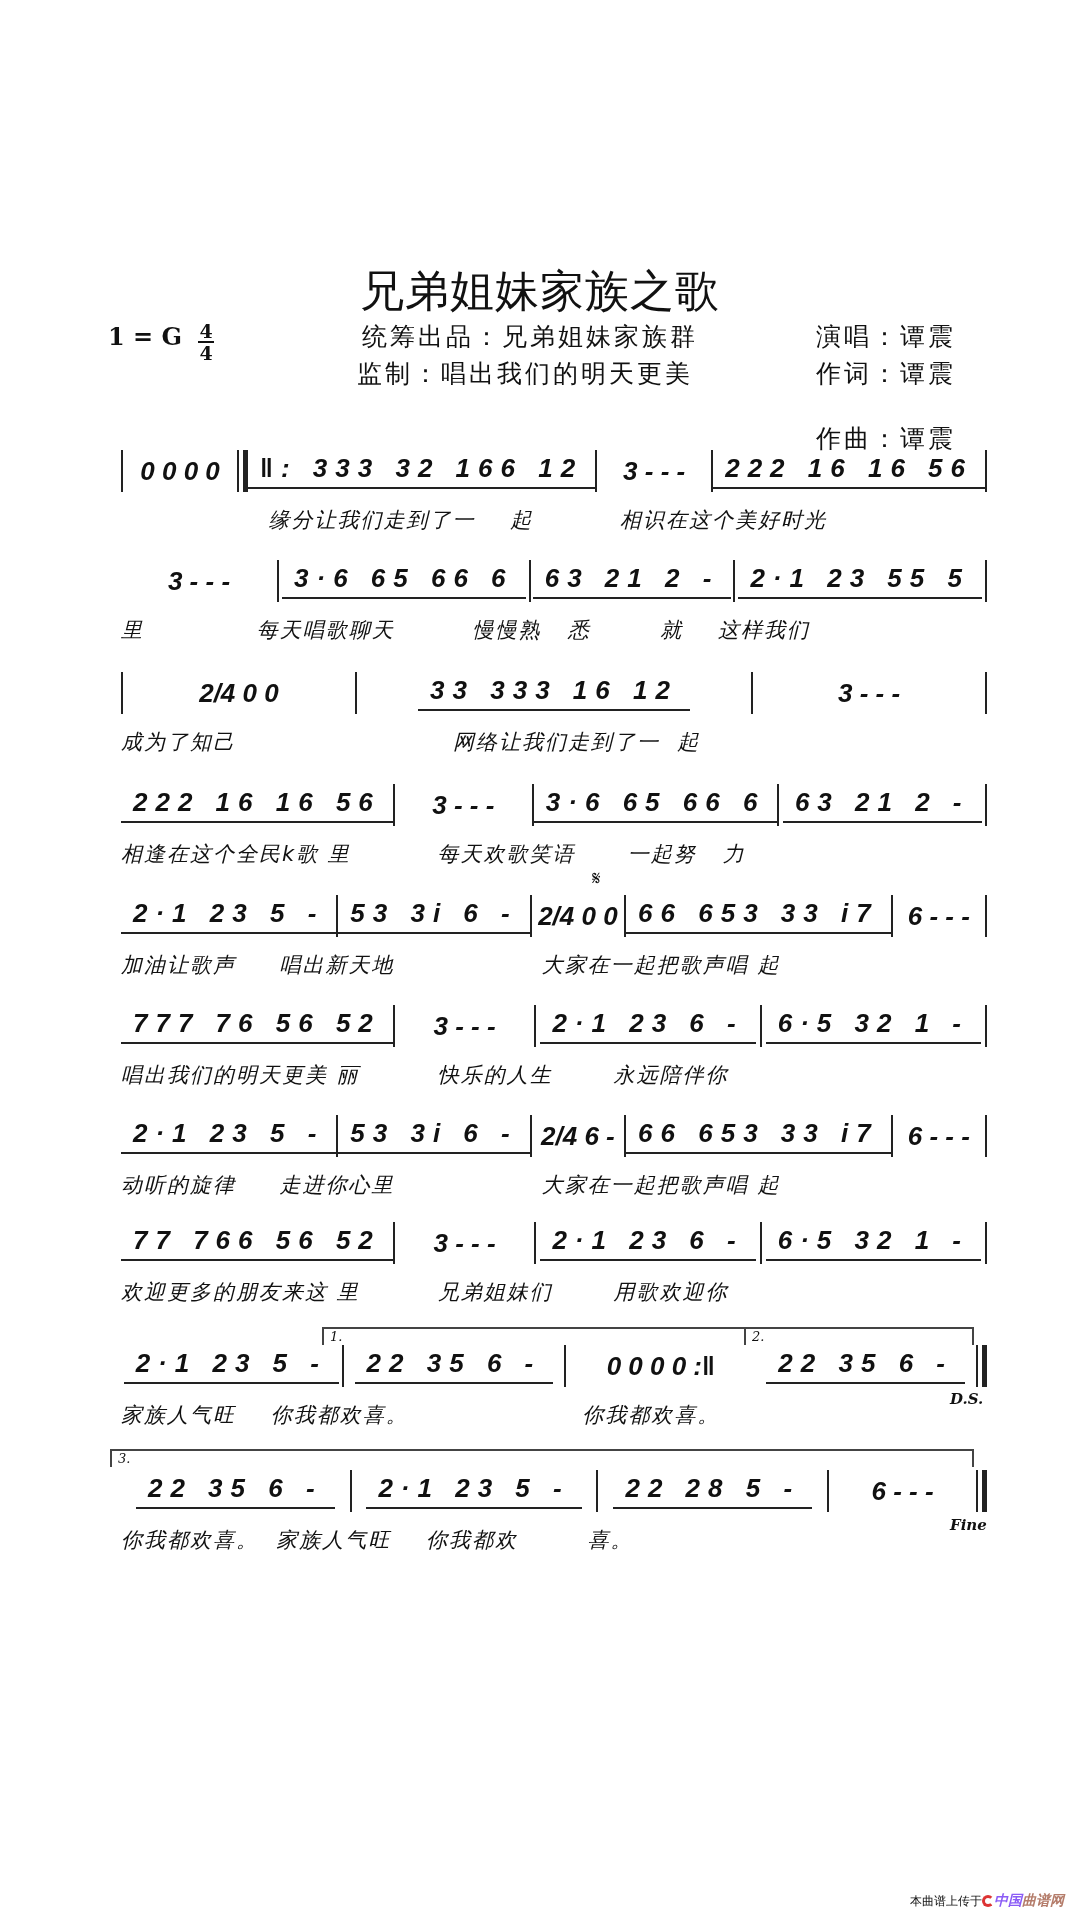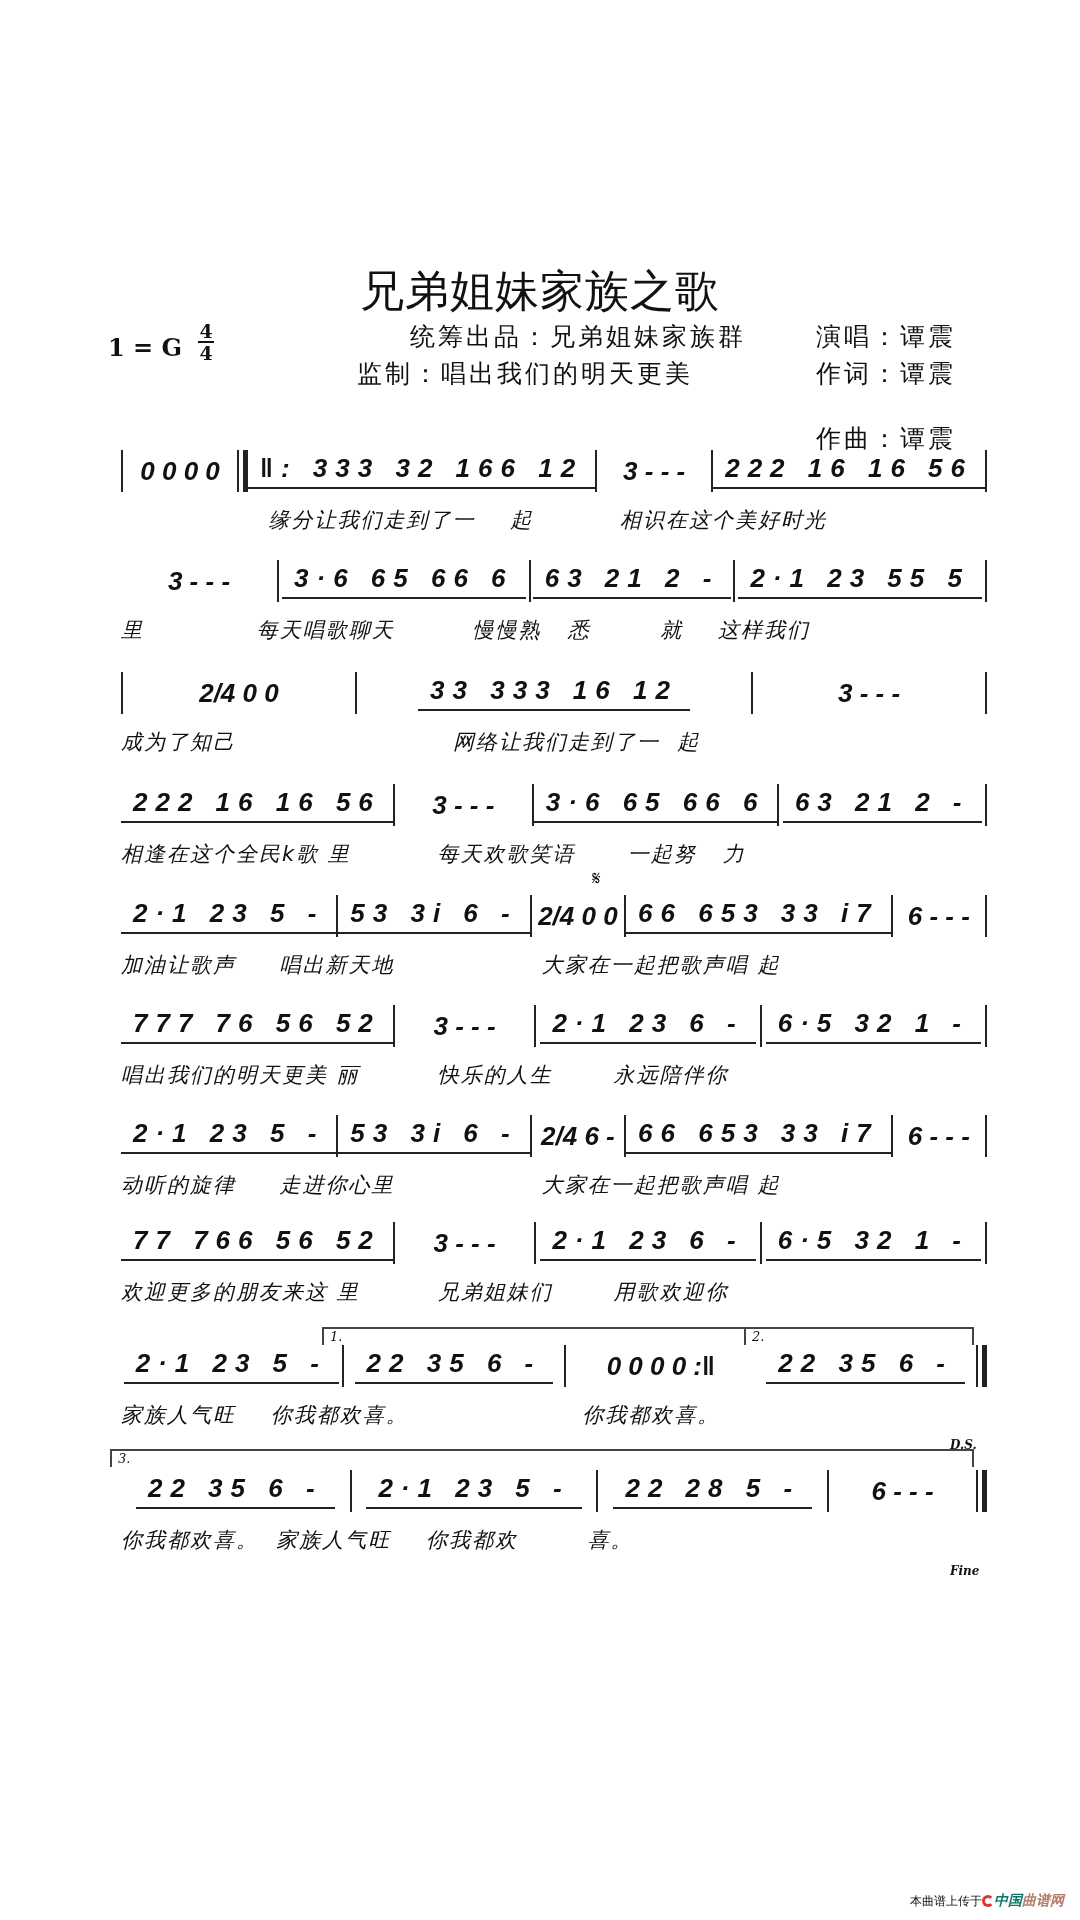--- a/index.html
+++ b/index.html
@@ -1,53 +1,53 @@
 <!DOCTYPE html>
 <html><head>
 <meta charset="utf-8">
 <style>
   html, body { margin:0; padding:0; background:#ffffff; }
   body { width:1080px; height:1920px; position:relative; overflow:hidden; color:#111; font-family:"DejaVu Sans", sans-serif; }
   .abs { position:absolute; }
   .title { left:0; width:1080px; top:262px; text-align:center; font-size:44px; font-weight:400; letter-spacing:1px; }
-  .key { left:108px; top:322px; font-family:"DejaVu Serif", serif; font-weight:bold; font-size:24px; display:flex; align-items:flex-end; }
+  .key { left:108px; top:322px; font-family:"DejaVu Serif", serif; font-weight:bold; font-size:24px; display:flex; align-items:flex-start; }
   .frac { display:inline-flex; flex-direction:column; align-items:center; margin-left:16px; font-size:19px; line-height:18px; }
   .frac .bar { width:16px; border-top:2px solid #111; margin:1px 0; }
   .credit { font-family:"DejaVu Serif", serif; font-size:25px; letter-spacing:3px; white-space:nowrap; }
   .row { position:absolute; left:121px; width:866px; height:56px; display:flex; align-items:flex-end;font-style:italic; }
   .notes { position:absolute; left:0; top:0; width:100%; height:46px; display:flex; align-items:center; font-family:"Liberation Sans", sans-serif; font-weight:bold; font-size:26px; }
   .measure { flex:1; display:flex; align-items:center; justify-content:space-around; height:46px; }
   .bl { width:2px; height:42px; background:#222; flex:0 0 2px; }
   .bl.double { width:6px; border-left:2px solid #222; border-right:5px solid #222; background:transparent; flex:0 0 11px; box-sizing:border-box; }
   .beam { border-bottom:2px solid #222; padding:0 12px 3px; white-space:nowrap; letter-spacing:8px; }
   .lyrics { position:absolute; left:0; top:58px; font-size:21px; white-space:pre; letter-spacing:2px; }
   .volta { position:absolute; border-top:2px solid #444; border-left:2px solid #444; height:16px; font-size:13px; font-style:italic; font-family:"DejaVu Serif", serif; padding-left:6px; }
   .volta.right { border-right:2px solid #444; }
-  .mark { font-family:"DejaVu Serif", serif; font-weight:bold; font-style:italic; font-size:12px;margin-top:48px; }
+  .mark { font-family:"DejaVu Serif", serif; font-weight:bold; font-style:italic; font-size:15px; }
   .footer { right:16px; top:1892px; font-size:12px; display:flex; align-items:center; }
   .logo-c { width:12px; height:12px; border-radius:50%; border:3px solid #d33; border-right-color:transparent; box-sizing:border-box; }
-  .brand { font-weight:bold; font-size:14px; color:#0f766e; font-style:italic; }
+  .brand { font-weight:bold; font-size:14px; color:#8b5cf6; font-style:italic; }
   .brand2 { font-weight:bold; font-size:14px; color:#b47c6a; font-style:italic; }
   .segno { font-family:"DejaVu Serif", serif; font-size:20px; }
 </style>
 </head>
 <body>
 
 <div class="abs title">兄弟姐妹家族之歌</div>
 
 <div class="abs key">
   <span>1 = G</span>
   <span class="frac">
     <span>4</span>
     <span class="bar"></span>
     <span>4</span>
   </span>
 </div>
 
-<div class="abs credit" style="left:362px; top:320px;margin-left:48px;">统筹出品：兄弟姐妹家族群</div>
+<div class="abs credit" style="left:362px; top:320px;">统筹出品：兄弟姐妹家族群</div>
 <div class="abs credit" style="left:357px; top:357px;">监制：唱出我们的明天更美</div>
 <div class="abs credit" style="left:816px; top:320px;">演唱：谭震</div>
 <div class="abs credit" style="left:816px; top:357px;">作词：谭震</div>
 <div class="abs credit" style="left:816px; top:394px;margin-top:28px;">作曲：谭震</div>
 
 <div class="row" style="top:448px;">
   <div class="notes">
     <div class="bl"></div>
     <div class="measure">0  0  0  0</div>
     <div class="bl double"></div>

